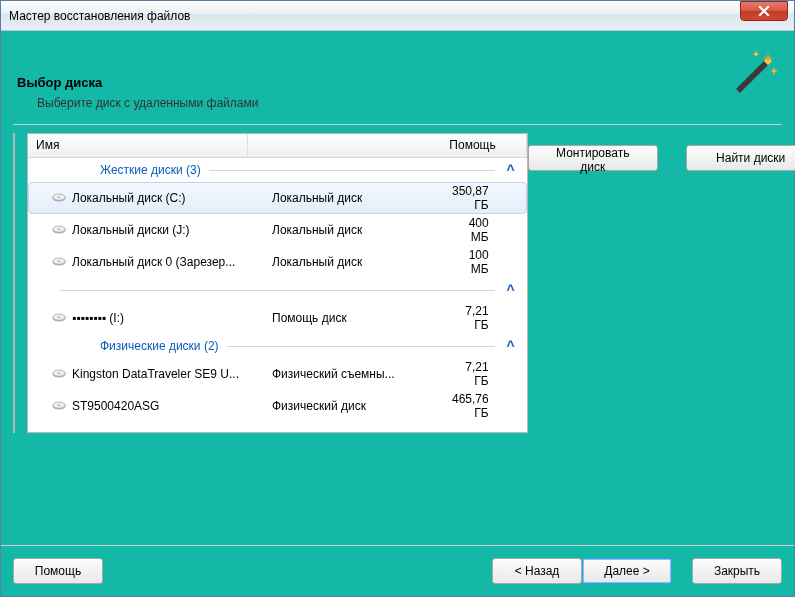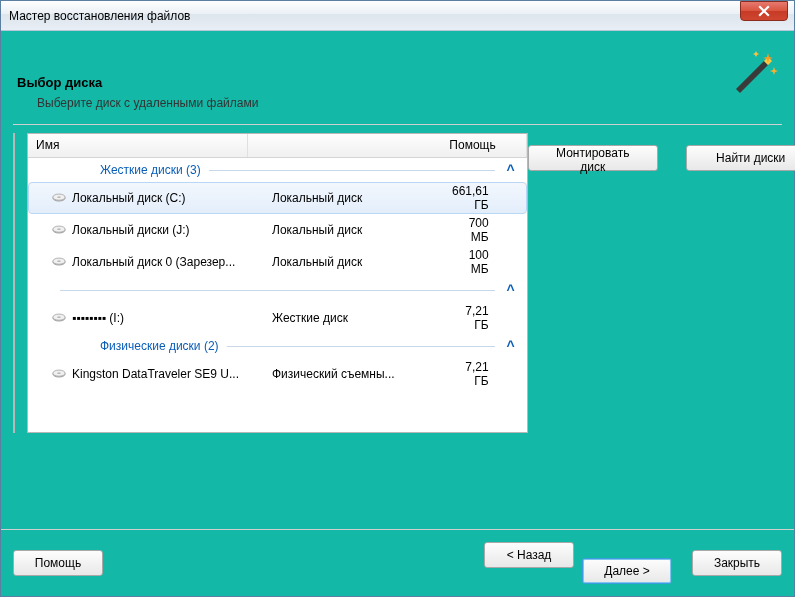--- a/index.html
+++ b/index.html
@@ -175,25 +175,24 @@
   min-width: 130px;
 }
 
 .footer {
   border-top: 1px solid #d0d0d0;
   padding: 12px 12px;
   display: flex; align-items: center;
 }
 .footer .spacer { flex: 1; }
 .footer .btn { min-width: 90px; }
-.footer .btn-group { display: flex; gap: 8px; }
+.footer .btn-group { display: flex; }
 .btn-primary {
   border: 1px solid #3c9de0;
   box-shadow: 0 0 0 1px #7fc4f0 inset;
-  margin-top: 16px;
 }
 
 .disk-icon { width:14px; height:14px; }
 </style>
 </head>
 <body>
 
 <div class="window">
 
   <div class="titlebar">
@@ -250,33 +249,33 @@
               <div class="data-row selected">
                 <span class="cell-icon">
                   <svg class="disk-icon" viewBox="0 0 16 16">
                     <ellipse cx="8" cy="8" rx="7" ry="3.5" fill="#d8d8d8" stroke="#888" stroke-width="0.8"></ellipse>
                     <ellipse cx="8" cy="7" rx="7" ry="3.5" fill="#f0f0f0" stroke="#999" stroke-width="0.8"></ellipse>
                     <ellipse cx="8" cy="7" rx="2" ry="1" fill="#bbb"></ellipse>
                   </svg>
                 </span>
                 <span class="cell-name">Локальный диск (C:)</span>
                 <span class="cell-type">Локальный диск</span>
-                <span class="cell-size">661,61 ГБ</span>
+                <span class="cell-size">350,87 ГБ</span>
               </div>
               <div class="data-row">
                 <span class="cell-icon">
                   <svg class="disk-icon" viewBox="0 0 16 16">
                     <ellipse cx="8" cy="8" rx="7" ry="3.5" fill="#d8d8d8" stroke="#888" stroke-width="0.8"></ellipse>
                     <ellipse cx="8" cy="7" rx="7" ry="3.5" fill="#f0f0f0" stroke="#999" stroke-width="0.8"></ellipse>
                     <ellipse cx="8" cy="7" rx="2" ry="1" fill="#bbb"></ellipse>
                   </svg>
                 </span>
                 <span class="cell-name">Локальный диски (J:)</span>
                 <span class="cell-type">Локальный диск</span>
-                <span class="cell-size">700 МБ</span>
+                <span class="cell-size">400 МБ</span>
               </div>
               <div class="data-row">
                 <span class="cell-icon">
                   <svg class="disk-icon" viewBox="0 0 16 16">
                     <ellipse cx="8" cy="8" rx="7" ry="3.5" fill="#d8d8d8" stroke="#888" stroke-width="0.8"></ellipse>
                     <ellipse cx="8" cy="7" rx="7" ry="3.5" fill="#f0f0f0" stroke="#999" stroke-width="0.8"></ellipse>
                     <ellipse cx="8" cy="7" rx="2" ry="1" fill="#bbb"></ellipse>
                   </svg>
                 </span>
                 <span class="cell-name">Локальный диск 0 (Зарезер...</span>
@@ -289,39 +288,51 @@
               </div>
               <div class="data-row">
                 <span class="cell-icon">
                   <svg class="disk-icon" viewBox="0 0 16 16">
                     <ellipse cx="8" cy="8" rx="7" ry="3.5" fill="#d8d8d8" stroke="#888" stroke-width="0.8"></ellipse>
                     <ellipse cx="8" cy="7" rx="7" ry="3.5" fill="#f0f0f0" stroke="#999" stroke-width="0.8"></ellipse>
                     <ellipse cx="8" cy="7" rx="2" ry="1" fill="#bbb"></ellipse>
                   </svg>
                 </span>
                 <span class="cell-name">▪▪▪▪▪▪▪▪ (I:)</span>
-                <span class="cell-type">Жесткие диск</span>
+                <span class="cell-type">Помощь диск</span>
                 <span class="cell-size">7,21 ГБ</span>
               </div>
               <div class="group-row">
                 <span class="group-label">Физические диски (2)</span>
                 <span class="group-line"></span>
                 <span class="group-chevron">^</span>
               </div>
               <div class="data-row">
                 <span class="cell-icon">
                   <svg class="disk-icon" viewBox="0 0 16 16">
                     <ellipse cx="8" cy="8" rx="7" ry="3.5" fill="#d8d8d8" stroke="#888" stroke-width="0.8"></ellipse>
                     <ellipse cx="8" cy="7" rx="7" ry="3.5" fill="#f0f0f0" stroke="#999" stroke-width="0.8"></ellipse>
                     <ellipse cx="8" cy="7" rx="2" ry="1" fill="#bbb"></ellipse>
                   </svg>
                 </span>
                 <span class="cell-name">Kingston DataTraveler SE9 U...</span>
                 <span class="cell-type">Физический съемны...</span>
                 <span class="cell-size">7,21 ГБ</span>
+              </div>
+              <div class="data-row">
+                <span class="cell-icon">
+                  <svg class="disk-icon" viewBox="0 0 16 16">
+                    <ellipse cx="8" cy="8" rx="7" ry="3.5" fill="#d8d8d8" stroke="#888" stroke-width="0.8"></ellipse>
+                    <ellipse cx="8" cy="7" rx="7" ry="3.5" fill="#f0f0f0" stroke="#999" stroke-width="0.8"></ellipse>
+                    <ellipse cx="8" cy="7" rx="2" ry="1" fill="#bbb"></ellipse>
+                  </svg>
+                </span>
+                <span class="cell-name">ST9500420ASG</span>
+                <span class="cell-type">Физический диск</span>
+                <span class="cell-size">465,76 ГБ</span>
               </div>
             </div>
         </div>
 
         <div class="action-buttons">
           <button class="btn">Монтировать диск</button>
           <button class="btn">Найти диски</button>
         </div>
       </div>
 

